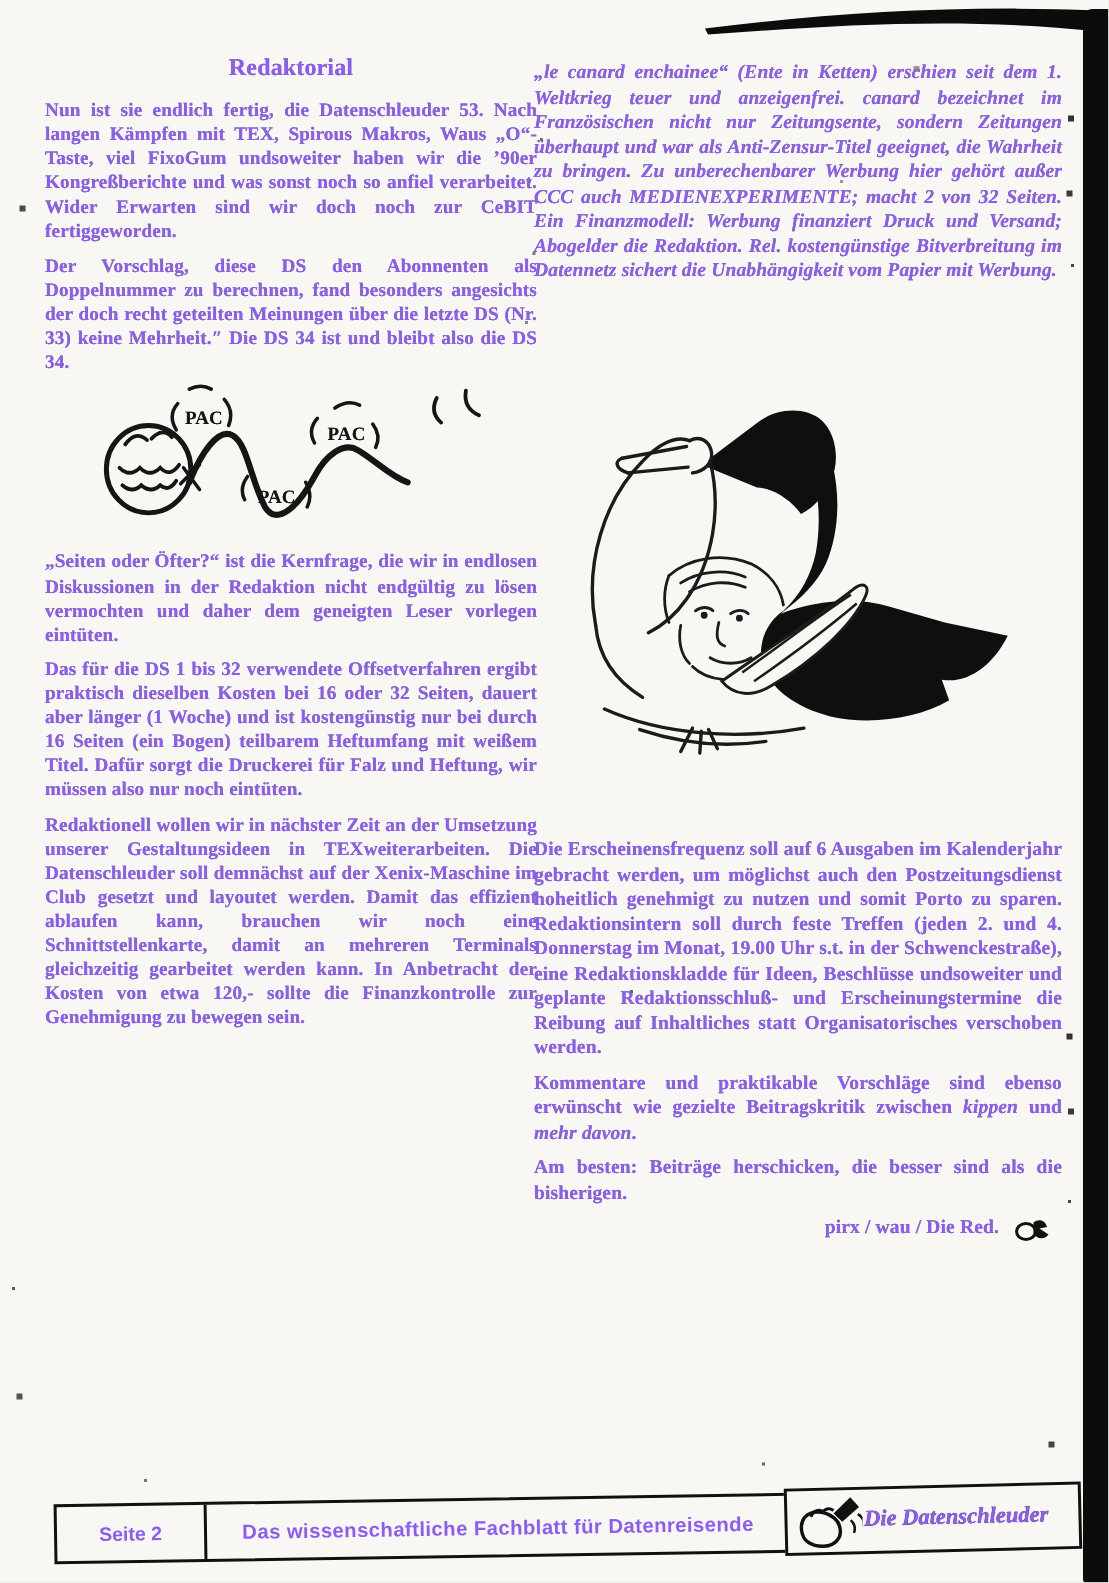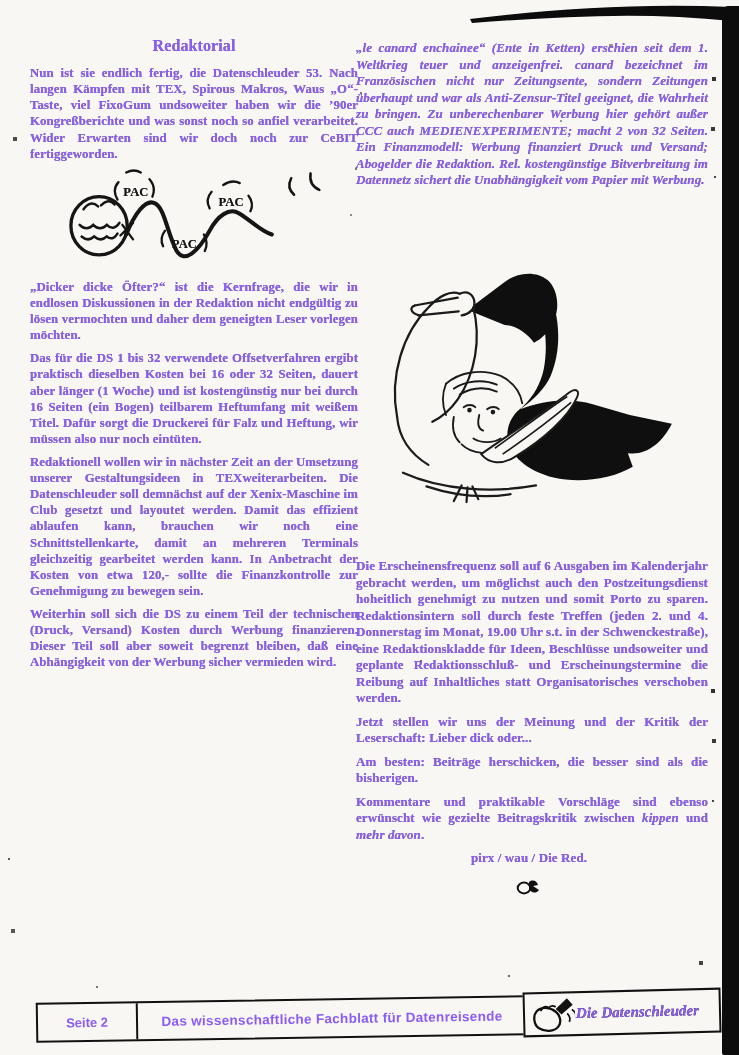--- a/index.html
+++ b/index.html
@@ -20,22 +20,22 @@
   .col{position:absolute;text-align:justify;font-weight:bold;letter-spacing:.1px;
         -webkit-hyphens:auto;hyphens:auto;}
   .col p{margin:0 0 7px 0;}
   .left-col{left:30px;top:36px;width:328px;font-size:12.8px;line-height:1.26;}
   .right-col{left:356px;top:40px;width:352px;font-size:13px;line-height:1.27;}
   .headline{font-size:16px;text-align:center;margin:0 0 9px 0;font-weight:bold;}
   .lead-italic{font-style:italic;}
   .em{font-style:italic;}
   .doodle-wrap{margin:2px 0 6px 38px;}
   .swan-wrap{margin:2px 0 6px 10px;}
-  .sig-row{display:flex;justify-content:flex-end;align-items:center;gap:10px;
-        margin-top:6px;padding-right:6px;text-align:right;flex-direction:column;}
+  .sig-row{display:flex;justify-content:flex-end;align-items:flex-start;gap:10px;
+        margin-top:6px;padding-right:6px;text-align:right;}
   
   .footer-box{position:absolute;left:36px;top:999px;width:492px;height:40px;border:2px solid #111;
         transform:rotate(-0.9deg);display:flex;box-sizing:border-box;background:#f8f7f3;}
   .footer-page-cell{width:98px;border-right:2px solid #111;display:flex;align-items:center;
         justify-content:center;font-family:"Liberation Sans",sans-serif;font-weight:bold;font-size:13px;}
   .footer-tagline-cell{flex:1;display:flex;align-items:center;justify-content:center;
         font-family:"Liberation Sans",sans-serif;font-weight:bold;font-size:13.5px;letter-spacing:.3px;}
   .logo-box{position:absolute;left:523px;top:990px;width:198px;height:45px;border:2px solid #111;
         transform:rotate(-1.4deg);background:#f8f7f3;display:flex;align-items:center;
         padding:0 4px;box-sizing:border-box;gap:1px;}
@@ -50,20 +50,21 @@
 
   <svg class="top-scan-streak" viewBox="0 0 262 26" xmlns="http://www.w3.org/2000/svg">
     <path d="M0,17 C80,7 170,1 262,5 L262,19 C170,9 85,15 2,21 Z" fill="#0c0c0c"></path>
   </svg>
   <div class="right-scan-bar"></div>
   <div class="speck-layer"></div>
 
   <div class="col left-col ink">
     <div class="headline">Redaktorial</div>
     <p>Nun ist sie endlich fertig, die Datenschleuder 53.  Nach langen Kämpfen mit TEX, Spirous Makros, Waus „O“-Taste, viel FixoGum undsoweiter haben wir die ’90er Kongreßberichte und was sonst noch so anfiel verarbeitet.  Wider Erwarten sind wir doch noch zur CeBIT fertiggeworden.</p>
+    <p>Der Vorschlag, diese DS den Abonnenten als Doppelnummer zu berechnen, fand besonders angesichts der doch recht geteilten Meinungen über die letzte DS (Nr. 33) keine Mehrheit.″ Die DS 34 ist und bleibt also die DS 34.</p>
 
     <div class="doodle-wrap">
       <svg width="262" height="100" viewBox="0 0 270 100" xmlns="http://www.w3.org/2000/svg">
         <g stroke="#151515" fill="none" stroke-linecap="round">
           <ellipse cx="32" cy="57" rx="29" ry="30" stroke-width="3.4"></ellipse>
           <path d="M12,56 q7,7 14,0 q7,7 14,0 q7,7 13,-2" stroke-width="2.6"></path>
           <path d="M14,68 q7,6 13,0 q7,6 13,0 q6,5 11,-3" stroke-width="2.6"></path>
           <path d="M16,40 q7,-10 15,-3 M34,36 q8,-8 14,-1" stroke-width="2.6"></path>
           <path d="M60,66 C68,46 80,28 90,34 C100,40 102,64 112,83 C120,96 134,84 146,62 C154,47 166,38 176,44 C188,51 198,62 210,66" stroke-width="4.2"></path>
           <path d="M56,56 l11,15 M67,54 l-13,13" stroke-width="2.4"></path>
@@ -73,24 +74,23 @@
           <path d="M230,8 q-5,10 3,17 M250,3 q-2,12 9,17" stroke-width="2.6"></path>
         </g>
         <g font-family="Liberation Serif, serif" font-weight="bold" font-size="13" fill="#151515" text-anchor="middle">
           <text x="70" y="26">PAC</text>
           <text x="120" y="80">PAC</text>
           <text x="168" y="37">PAC</text>
         </g>
       </svg>
     </div>
 
-    <p><b>„Dicker dicke Öfter?“</b><span> ist die Kernfrage, die wir in endlosen Diskussionen in der Redaktion nicht endgültig zu lösen vermochten und daher dem geneigten Leser vorlegen möchten.</span></p>
+    <p><b>„Seiten oder Öfter?“</b><span> ist die Kernfrage, die wir in endlosen Diskussionen in der Redaktion nicht endgültig zu lösen vermochten und daher dem geneigten Leser vorlegen eintüten.</span></p>
     <p>Das für die DS 1 bis 32 verwendete Offsetverfahren ergibt praktisch dieselben Kosten bei 16 oder 32 Seiten, dauert aber länger (1 Woche) und ist kostengünstig nur bei durch 16 Seiten (ein Bogen) teilbarem Heftumfang mit weißem Titel.  Dafür sorgt die Druckerei für Falz und Heftung, wir müssen also nur noch eintüten.</p>
     <p>Redaktionell wollen wir in nächster Zeit an der Umsetzung unserer Gestaltungsideen in TEXweiterarbeiten. Die Datenschleuder soll demnächst auf der Xenix-Maschine im Club gesetzt und layoutet werden.  Damit das effizient ablaufen kann, brauchen wir noch eine Schnittstellenkarte, damit an mehreren Terminals gleichzeitig gearbeitet werden kann. In Anbetracht der Kosten von etwa 120,- sollte die Finanzkontrolle zur Genehmigung zu bewegen sein.</p>
-    <p>Weiterhin soll sich die DS zu einem Teil der technischen (Druck, Versand) Kosten durch Werbung finanzieren.  Dieser Teil soll aber soweit begrenzt bleiben, daß eine Abhängigkeit von der Werbung sicher vermieden wird.</p>
   </div>
 
   <div class="col right-col ink">
     <p class="lead-italic">„le canard enchainee“ (Ente in Ketten) erschien seit dem 1.  Weltkrieg teuer und anzeigenfrei.  canard bezeichnet im Französischen nicht nur Zeitungsente,  sondern  Zeitungen  überhaupt  und war als Anti-Zensur-Titel geeignet,  die Wahrheit zu bringen.   Zu unberechenbarer Werbung hier gehört außer CCC auch MEDIENEXPERIMENTE; macht 2 von 32 Seiten.  Ein Finanzmodell: Werbung finanziert Druck und Versand; Abogelder die Redaktion.  Rel.  kostengünstige Bitverbreitung im Datennetz sichert die Unabhängigkeit vom Papier mit Werbung.</p>
 
     <div class="swan-wrap">
       <svg width="336" height="352" viewBox="0 0 340 360" xmlns="http://www.w3.org/2000/svg">
 
         <g fill="#0f0f0f">
           <path d="M108,112 L140,88 C152,78 172,76 184,86 C194,95 197,114 190,128 C186,138 178,146 170,150 C163,140 150,132 140,132 L106,118 Z"></path>
@@ -123,23 +123,22 @@
           <path d="M108,114 C116,146 110,182 92,208 C85,218 76,226 66,231"></path>
           <path d="M30,226 C32,248 44,264 62,275"></path>
           <path d="M36,283 C76,301 128,304 172,296"></path>
           <path d="M60,297 C90,307 120,309 146,305"></path>
           <path d="M96,296 l-8,16 M102,298 l-1,15 M107,297 l6,13"></path>
         </g>
       </svg>
     </div>
 
     <p>Die Erscheinensfrequenz soll auf 6 Ausgaben im Kalenderjahr gebracht werden, um möglichst auch den Postzeitungsdienst hoheitlich genehmigt zu nutzen und somit Porto zu sparen.  Redaktionsintern soll durch feste Treffen (jeden 2.  und 4.  Donnerstag im Monat, 19.00 Uhr s.t. in der Schwenckestraße), eine Redaktionskladde für Ideen, Beschlüsse undsoweiter und geplante Redaktionsschluß- und Erscheinungstermine die Reibung auf Inhaltliches statt Organisatorisches verschoben werden.</p>
-    <p>Jetzt stellen wir uns der Meinung und der Kritik der Leserschaft:  Lieber dick oder...</p>
+    <p><span>Kommentare und praktikable Vorschläge sind ebenso erwünscht wie gezielte Beitragskritik zwischen </span><span class="em">kippen</span><span>  und </span><span class="em">mehr davon</span><span>.</span></p>
     <p>Am besten:  Beiträge herschicken, die besser sind als die bisherigen.</p>
-    <p><span>Kommentare und praktikable Vorschläge sind ebenso erwünscht wie gezielte Beitragskritik zwischen </span><span class="em">kippen</span><span>  und </span><span class="em">mehr davon</span><span>.</span></p>
 
     <div class="sig-row">
       <span>pirx / wau / Die Red.</span>
       <svg width="26" height="20" viewBox="0 0 26 20" xmlns="http://www.w3.org/2000/svg">
         <ellipse cx="8" cy="11" rx="6.3" ry="5.4" fill="none" stroke="#111" stroke-width="2"></ellipse>
         <path d="M13,5 C17,2 21,4 22,8 L17,9 L23,13 C20,17 15,16 13,12 Z" fill="#111"></path>
       </svg>
     </div>
   </div>
 

